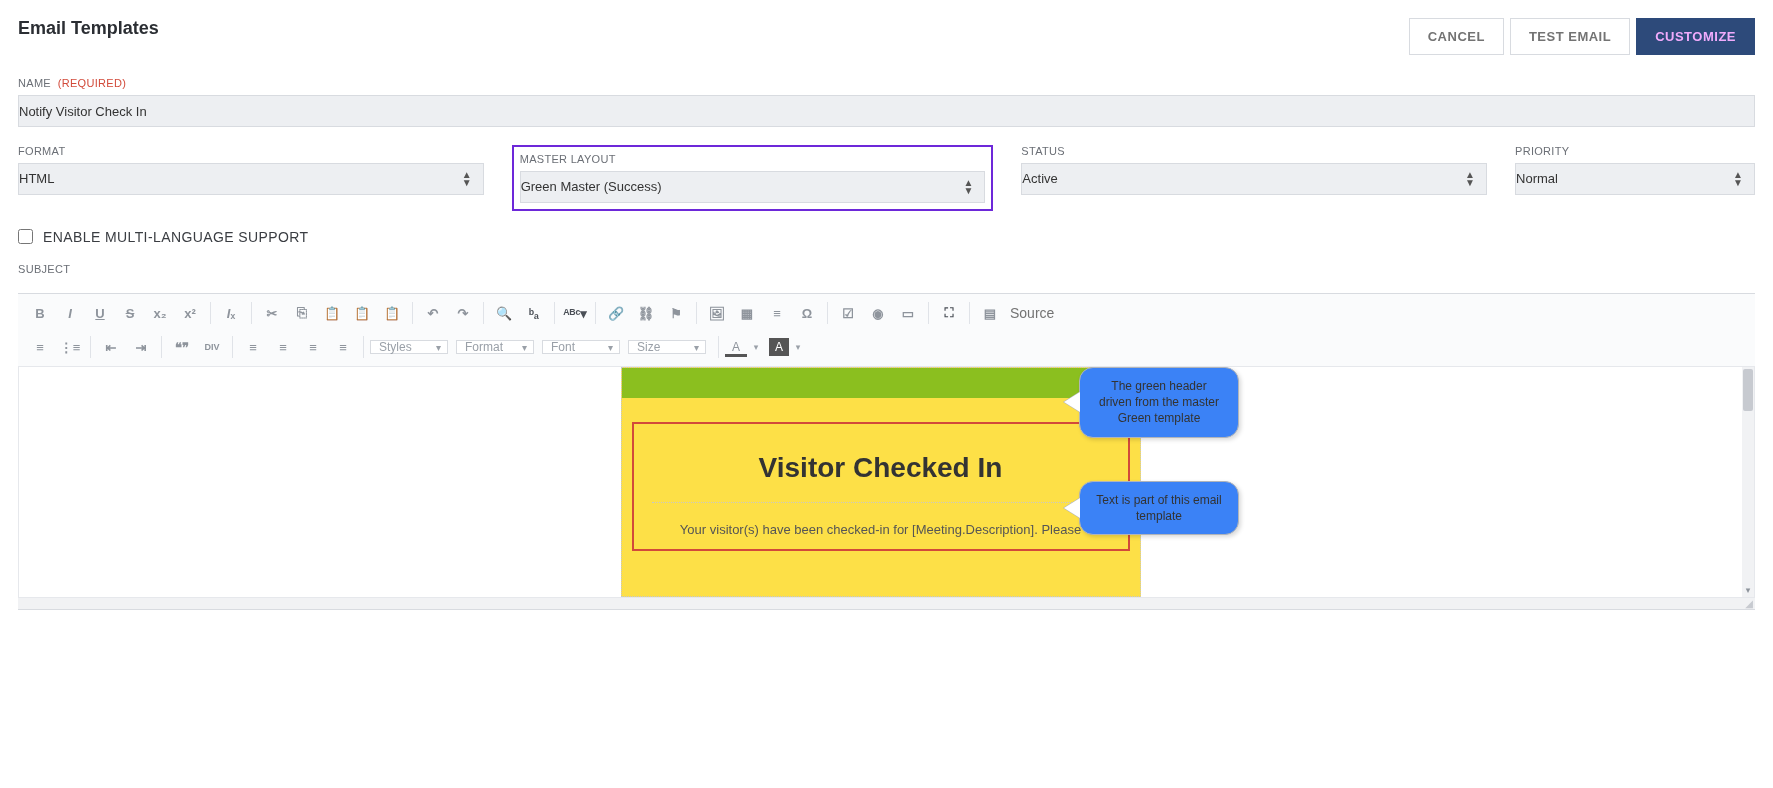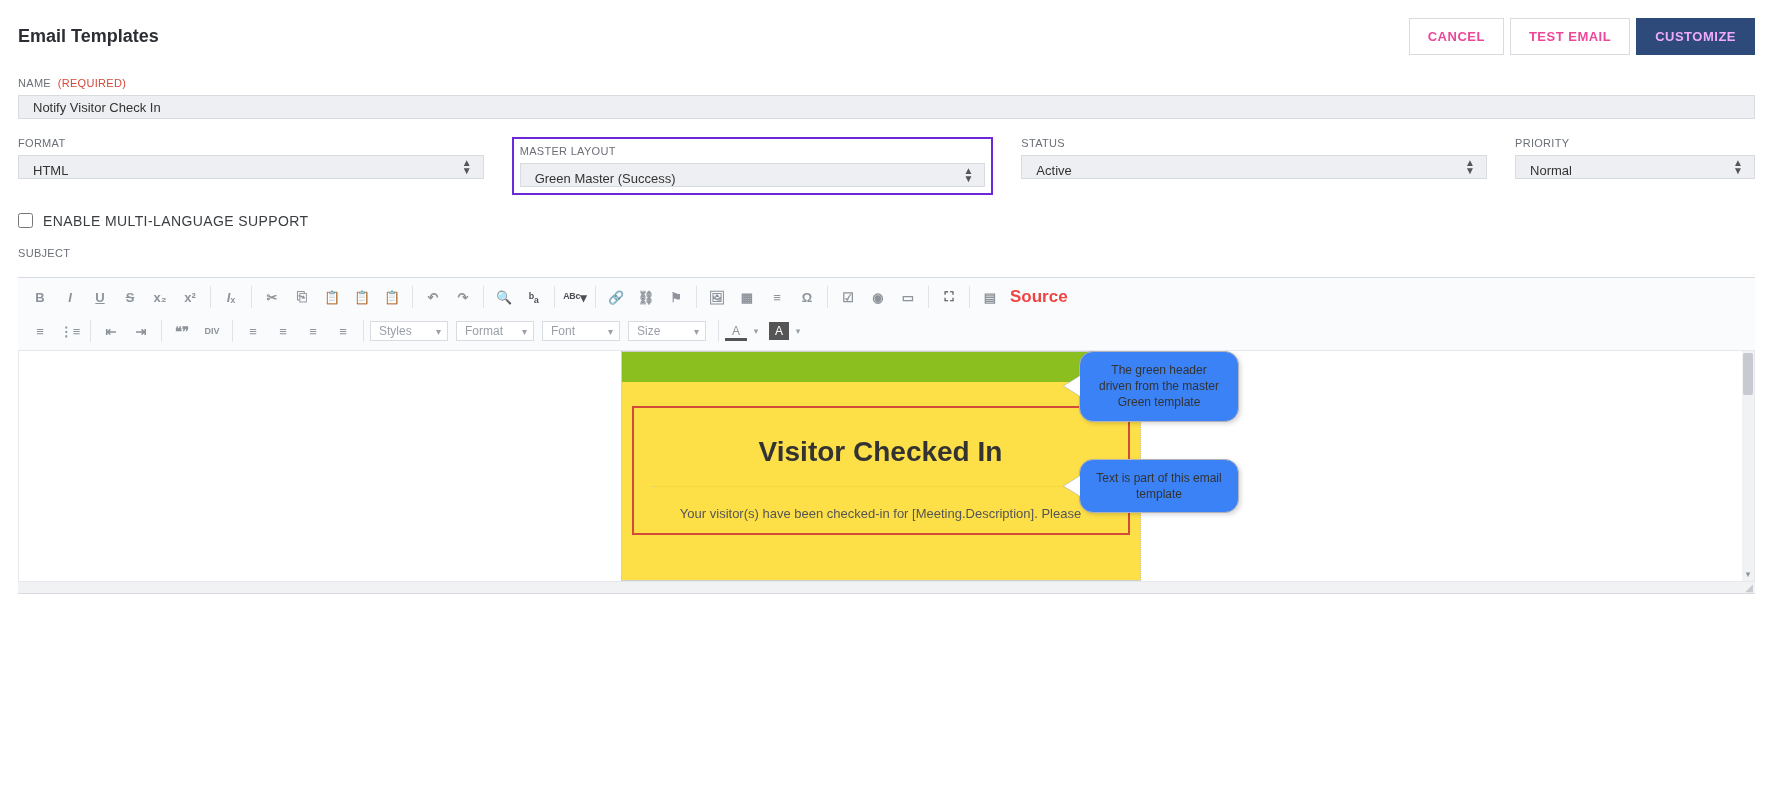--- a/index.html
+++ b/index.html
@@ -4,39 +4,39 @@
   <style>
     * { box-sizing: border-box; margin: 0; padding: 0; }
     body {
       font-family: "Helvetica Neue", Arial, sans-serif;
       font-size: 13px;
       color: #333;
       background: #fff;
       padding: 18px 18px 0 18px;
     }
     .header-row {
-      display: flex; justify-content: space-between; align-items: center;
+      display: flex; justify-content: space-between; 
       margin-bottom: 22px;
     }
     .page-title { font-size: 18px; font-weight: 600; color: #2b2e33; }
     .header-buttons { display: flex; gap: 6px; }
     .btn {
       font-size: 13px; font-weight: 700; letter-spacing: .5px;
       padding: 10px 18px; border: 1px solid #d8dbe0; background: #fff;
-      color: #ec4899; cursor: pointer; text-transform: uppercase;
+      color: #737373; cursor: pointer; text-transform: uppercase;
     }
     .btn-primary { background: #2d4a7a; border-color: #2d4a7a; color: #f0abfc; }
     .field-label {
       font-size: 11px; letter-spacing: .3px; color: #6b6f76;
       text-transform: uppercase; margin-bottom: 6px; display: block;
     }
     .req { color: #d24a3a; }
     .field-group { margin-bottom: 18px; }
     .text-input, .select {
-      width: 100%; height: 24px; padding: 7px 14px;
+      width: 100%; height: 32px; padding: 7px 0;
       background: #edeff2; border: 1px solid #d8dbe0;
       font-size: 13px; color: #333;
     }
     .select-wrap {
       position: relative;
     }
     .select-wrap::after {
       content: ""; position: absolute; right: 12px; top: 50%;
       transform: translateY(-50%);
       width: 0; height: 0;
@@ -65,29 +65,29 @@
       display: flex; flex-wrap: wrap; align-items: center; gap: 2px; width: 100%;
     }
     .tb-btn {
       width: 28px; height: 26px; display: inline-flex; align-items: center; justify-content: center;
       color: #8e949c; font-size: 13px; font-weight: 700; cursor: default;
       border-radius: 2px;
     }
     .tb-btn.dark { color: #4a4f56; }
     .tb-sep { width: 1px; height: 22px; background: #e0e3e8; margin: 0 4px; }
     .tb-combo {
-      height: 20px; min-width: 78px; padding: 0 22px 0 8px;
+      height: 14px; min-width: 78px; padding: 0 22px 0 8px;
       border: 1px solid #d8dbe0; background: #fff; color: #9aa0a8;
       font-size: 12px; display: inline-flex; align-items: center; position: relative;
       margin-right: 6px;
     }
     .tb-combo::after {
       content: "▾"; position: absolute; right: 6px; color: #9aa0a8; font-size: 10px;
     }
-    .tb-text { color: #ef4444; font-size: 17px; padding: 0 4px; font-weight: bold; }
+    .tb-text { color: #737373; font-size: 14px; padding: 0 4px; }
     .tb-swatch {
       width: 22px; height: 20px; display: inline-flex; align-items: flex-end; justify-content: center;
       border-bottom: 3px solid #555; font-size: 12px; color: #8e949c; margin-right: 2px;
     }
     .tb-swatch.bg { background: #555; color: #fff; border: none; height: 18px; width: 20px; align-items: center;}
     .tb-dd { width: 10px; font-size: 9px; color: #9aa0a8; margin-right: 6px; display: inline-flex; align-items: center; justify-content: center;}
 
     
     .content-area {
       position: relative; height: 230px; background: #fff;
@@ -140,21 +140,21 @@
     }
     .callout .tail {
       position: absolute; left: -16px; top: 50%; transform: translateY(-50%);
       width: 0; height: 0;
       border-top: 10px solid transparent;
       border-bottom: 10px solid transparent;
       border-right: 16px solid #fff;
       filter: drop-shadow(-1px 0 0 #b0b4ba);
     }
     .callout.callout-1 { top: 0px; left: 1060px; }
-    .callout.callout-2 { top: 108px; left: 1060px; }
+    .callout.callout-2 { top: 114px; left: 1060px; }
 
     .footer-strip {
       height: 12px; background: #f1f2f4; border-top: 1px solid #e6e8ec;
       position: relative;
     }
     .footer-strip::after {
       content: "◢"; position: absolute; right: 2px; bottom: 0;
       font-size: 10px; color: #c7cad0;
     }
   </style>

